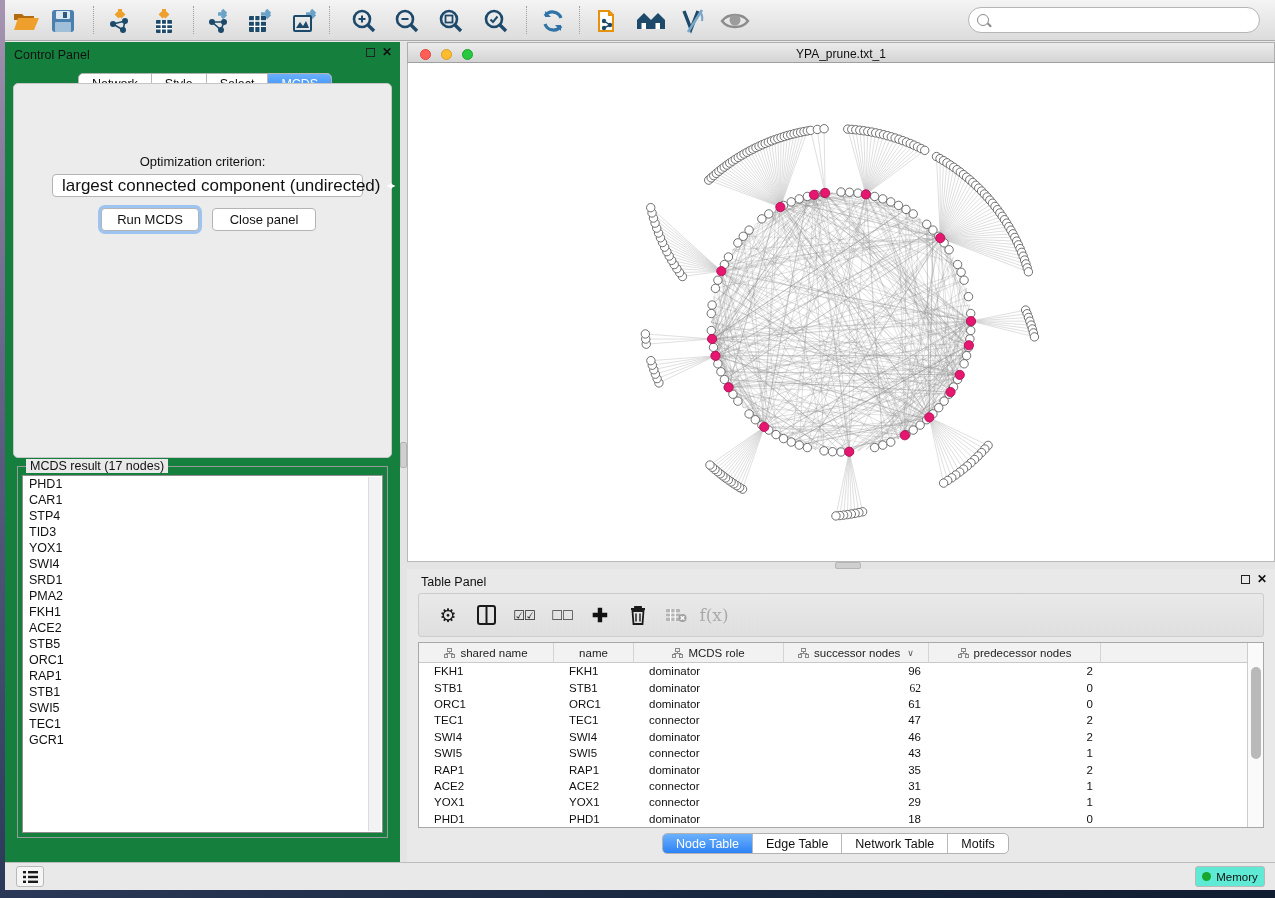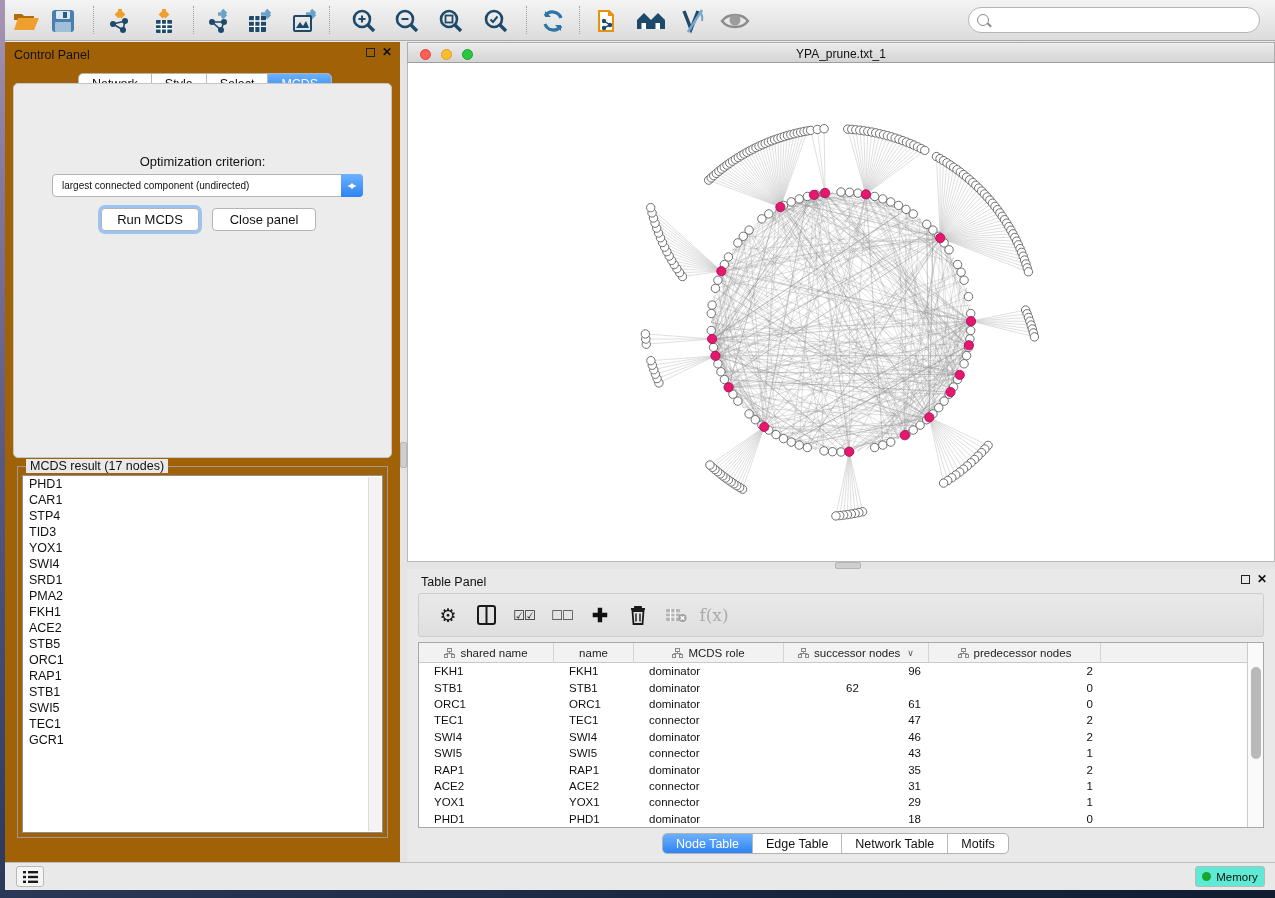--- a/index.html
+++ b/index.html
@@ -13,38 +13,38 @@
     background:linear-gradient(#f4f4f4,#dcdcdc); border-bottom:1px solid #a9a9a9; }
   .tb-btn { position:absolute; top:5px; width:32px; height:32px; display:flex; align-items:center; justify-content:center; cursor:default; }
   .tb-sep { position:absolute; top:6px; height:28px; width:0; border-left:1px dotted #9f9f9f; }
   .searchbox { position:absolute; left:963px; top:7px; width:292px; height:26px; background:#fff;
     border:1px solid #b5b5b5; border-radius:13px; display:flex; align-items:center; padding-left:8px; }
   .searchbox .mag { width:12px; height:12px; border:1.6px solid #8b8b8b; border-radius:50%; position:relative; }
   .searchbox .mag:after { content:""; position:absolute; left:9px; top:9px; width:5px; height:1.6px; background:#8b8b8b; transform:rotate(45deg); }
   .searchbox input { border:none; outline:none; flex:1; font-size:12px; background:transparent; padding:0 8px; }
 
   
-  .cpanel { position:absolute; left:0; top:42px; width:395px; height:820px; background:#a16207; }
+  .cpanel { position:absolute; left:0; top:42px; width:395px; height:820px; background:#15803d; }
   .panel-title { position:absolute; left:9px; top:6px; font-size:12.5px; color:#111; }
   .winbtns { position:absolute; right:8px; top:5px; display:flex; gap:7px; align-items:center; }
   .float-ico { width:9px; height:9px; border:1.4px solid #222; background:transparent; }
   .close-ico { font-size:12px; font-weight:bold; color:#111; line-height:10px; }
 
   .seg { display:flex; background:#fff; border:1px solid #b2b2b2; border-radius:5px; overflow:hidden; height:21px; }
   .seg .s { padding:2px 13px; font-size:12.5px; color:#111; border-right:1px solid #b9b9b9; display:flex; align-items:center; }
   .seg .s:last-child { border-right:none; }
   .seg .s.active { background:linear-gradient(#6cb1fc,#2d83f6); color:#fff; }
   .cp-tabs { position:absolute; left:73px; top:31px; }
 
   .cp-inner { position:absolute; left:8px; top:41px; width:379px; height:375px;
     background:#ececec; border:1px solid #c6c6c6; border-radius:5px; }
   .opt-label { position:absolute; left:0; width:100%; top:70px; text-align:center; font-size:13px; color:#111; }
   .dropdown { position:absolute; left:38px; top:90px; width:311px; height:23px; background:#fff;
     border:1px solid #b4b4b4; border-radius:4px; display:flex; align-items:center; }
-  .dropdown .dd-text { flex:1; font-size:10px; padding-left:9px; color:#111; white-space:nowrap; }
+  .dropdown .dd-text { flex:1; font-size:17px; padding-left:9px; color:#111; white-space:nowrap; }
   .dd-step { width:22px; height:23px; margin-right:-1px; border-radius:0 4px 4px 0;
     background:linear-gradient(#6cb1fc,#2d83f6); position:relative; }
   .dd-step:before { content:""; position:absolute; left:7px; top:5px; border:4px solid transparent; border-bottom:4.5px solid #fff; }
   .dd-step:after  { content:""; position:absolute; left:7px; bottom:4px; border:4px solid transparent; border-top:4.5px solid #fff; }
   .btn { background:#fff; border:1px solid #b4b4b4; border-radius:4px; font-size:13px; color:#111;
     height:23px; display:inline-flex; align-items:center; justify-content:center; }
   .btn-run { position:absolute; left:87px; top:124px; width:98px; box-shadow:0 0 0 3px rgba(105,168,245,.6); }
   .btn-closep { position:absolute; left:198px; top:124px; width:104px; }
 
   .groupbox { position:absolute; left:12px; top:424px; width:371px; height:372px; border:1px solid #9b9b9b; }
@@ -1224,21 +1224,21 @@
             <div class="td" style="width: 135px; text-align: left; padding: 0px 0px 0px 15px;">FKH1</div>
             <div class="td" style="width: 80px; text-align: left; padding: 0px 0px 0px 15px;">FKH1</div>
             <div class="td" style="width: 150px; text-align: left; padding: 0px 0px 0px 15px;">dominator</div>
             <div class="td" style="width: 145px; text-align: right; padding: 0px 8px 0px 0px;">96</div>
             <div class="td" style="width: 172px; text-align: right; padding: 0px 8px 0px 0px;">2</div>
           </div>
           <div class="tr">
             <div class="td" style="width: 135px; text-align: left; padding: 0px 0px 0px 15px;">STB1</div>
             <div class="td" style="width: 80px; text-align: left; padding: 0px 0px 0px 15px;">STB1</div>
             <div class="td" style="width: 150px; text-align: left; padding: 0px 0px 0px 15px;">dominator</div>
-            <div class="td" style="width: 145px; text-align: center; padding: 0px 8px 0px 0px;">62</div>
+            <div class="td" style="width: 145px; text-align: right; padding: 0px 8px 0px 0px; font-family: Liberation Serif, serif;">62</div>
             <div class="td" style="width: 172px; text-align: right; padding: 0px 8px 0px 0px;">0</div>
           </div>
           <div class="tr">
             <div class="td" style="width: 135px; text-align: left; padding: 0px 0px 0px 15px;">ORC1</div>
             <div class="td" style="width: 80px; text-align: left; padding: 0px 0px 0px 15px;">ORC1</div>
             <div class="td" style="width: 150px; text-align: left; padding: 0px 0px 0px 15px;">dominator</div>
             <div class="td" style="width: 145px; text-align: right; padding: 0px 8px 0px 0px;">61</div>
             <div class="td" style="width: 172px; text-align: right; padding: 0px 8px 0px 0px;">0</div>
           </div>
           <div class="tr">

